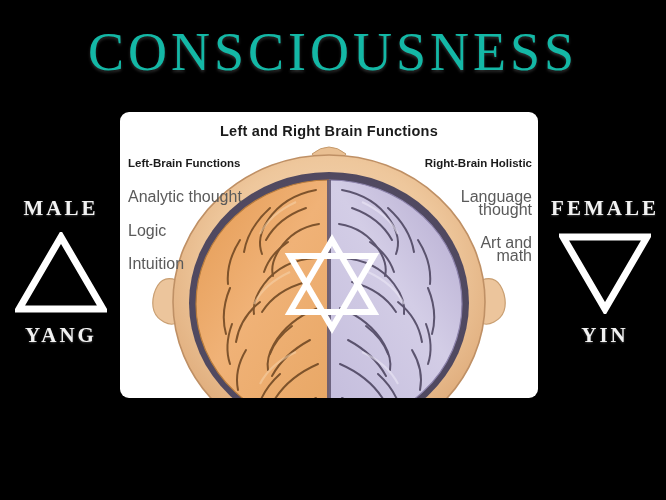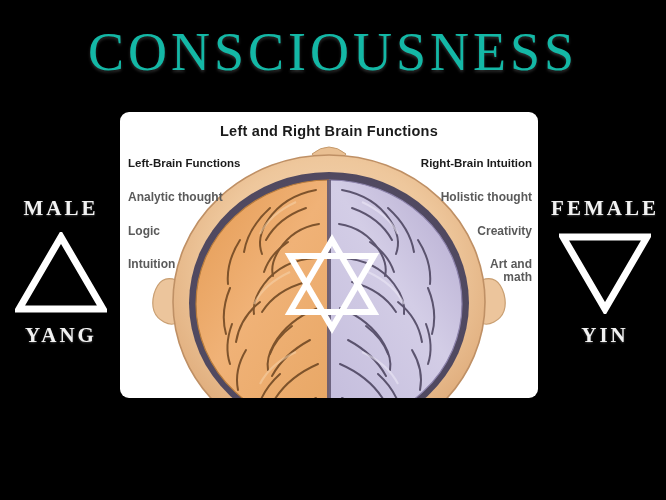--- a/index.html
+++ b/index.html
@@ -45,21 +45,21 @@
     font-size:14.5px;font-weight:700;color:#1b1b1b;letter-spacing:.2px;
   }
   .col{position:absolute;top:45px;width:120px;}
   .col-left{left:8px;text-align:left;}
   .col-right{right:6px;text-align:right;}
   .col-head{
     font-size:11.5px;font-weight:700;color:#1b1b1b;letter-spacing:0px;
     margin-bottom:22px;white-space:nowrap;
   }
   .col-item{
-    font-size:12px;color:#5a5a5a;line-height:12.5px;margin-bottom:21px;font-weight:bold;
+    font-size:16px;color:#5a5a5a;line-height:12.5px;margin-bottom:21px;
   }
   .col-item:last-child{margin-bottom:0;}
 
   
   .brain{position:absolute;left:0;top:0;width:418px;height:334px;}
 
   
   .hexagram{position:absolute;left:282px;top:234px;width:100px;height:100px;}
 </style>
 </head>
@@ -201,20 +201,19 @@
     </svg>
 
     <div class="col col-left">
       <div class="col-head">Left-Brain Functions</div>
       <div class="col-item">Analytic thought</div>
       <div class="col-item">Logic</div>
       <div class="col-item">Intuition</div>
     </div>
 
     <div class="col col-right">
-      <div class="col-head">Right-Brain Intuition</div>
-      <div class="col-item">Holistic thought</div>
-      <div class="col-item">Creativity</div>
+      <div class="col-head">Right-Brain Holistic</div>
+      <div class="col-item">Language thought</div>
       <div class="col-item" style="width:66px;margin-left:auto;">Art and math</div>
     </div>
 
   </div>
 </div>
 
 </body></html>

